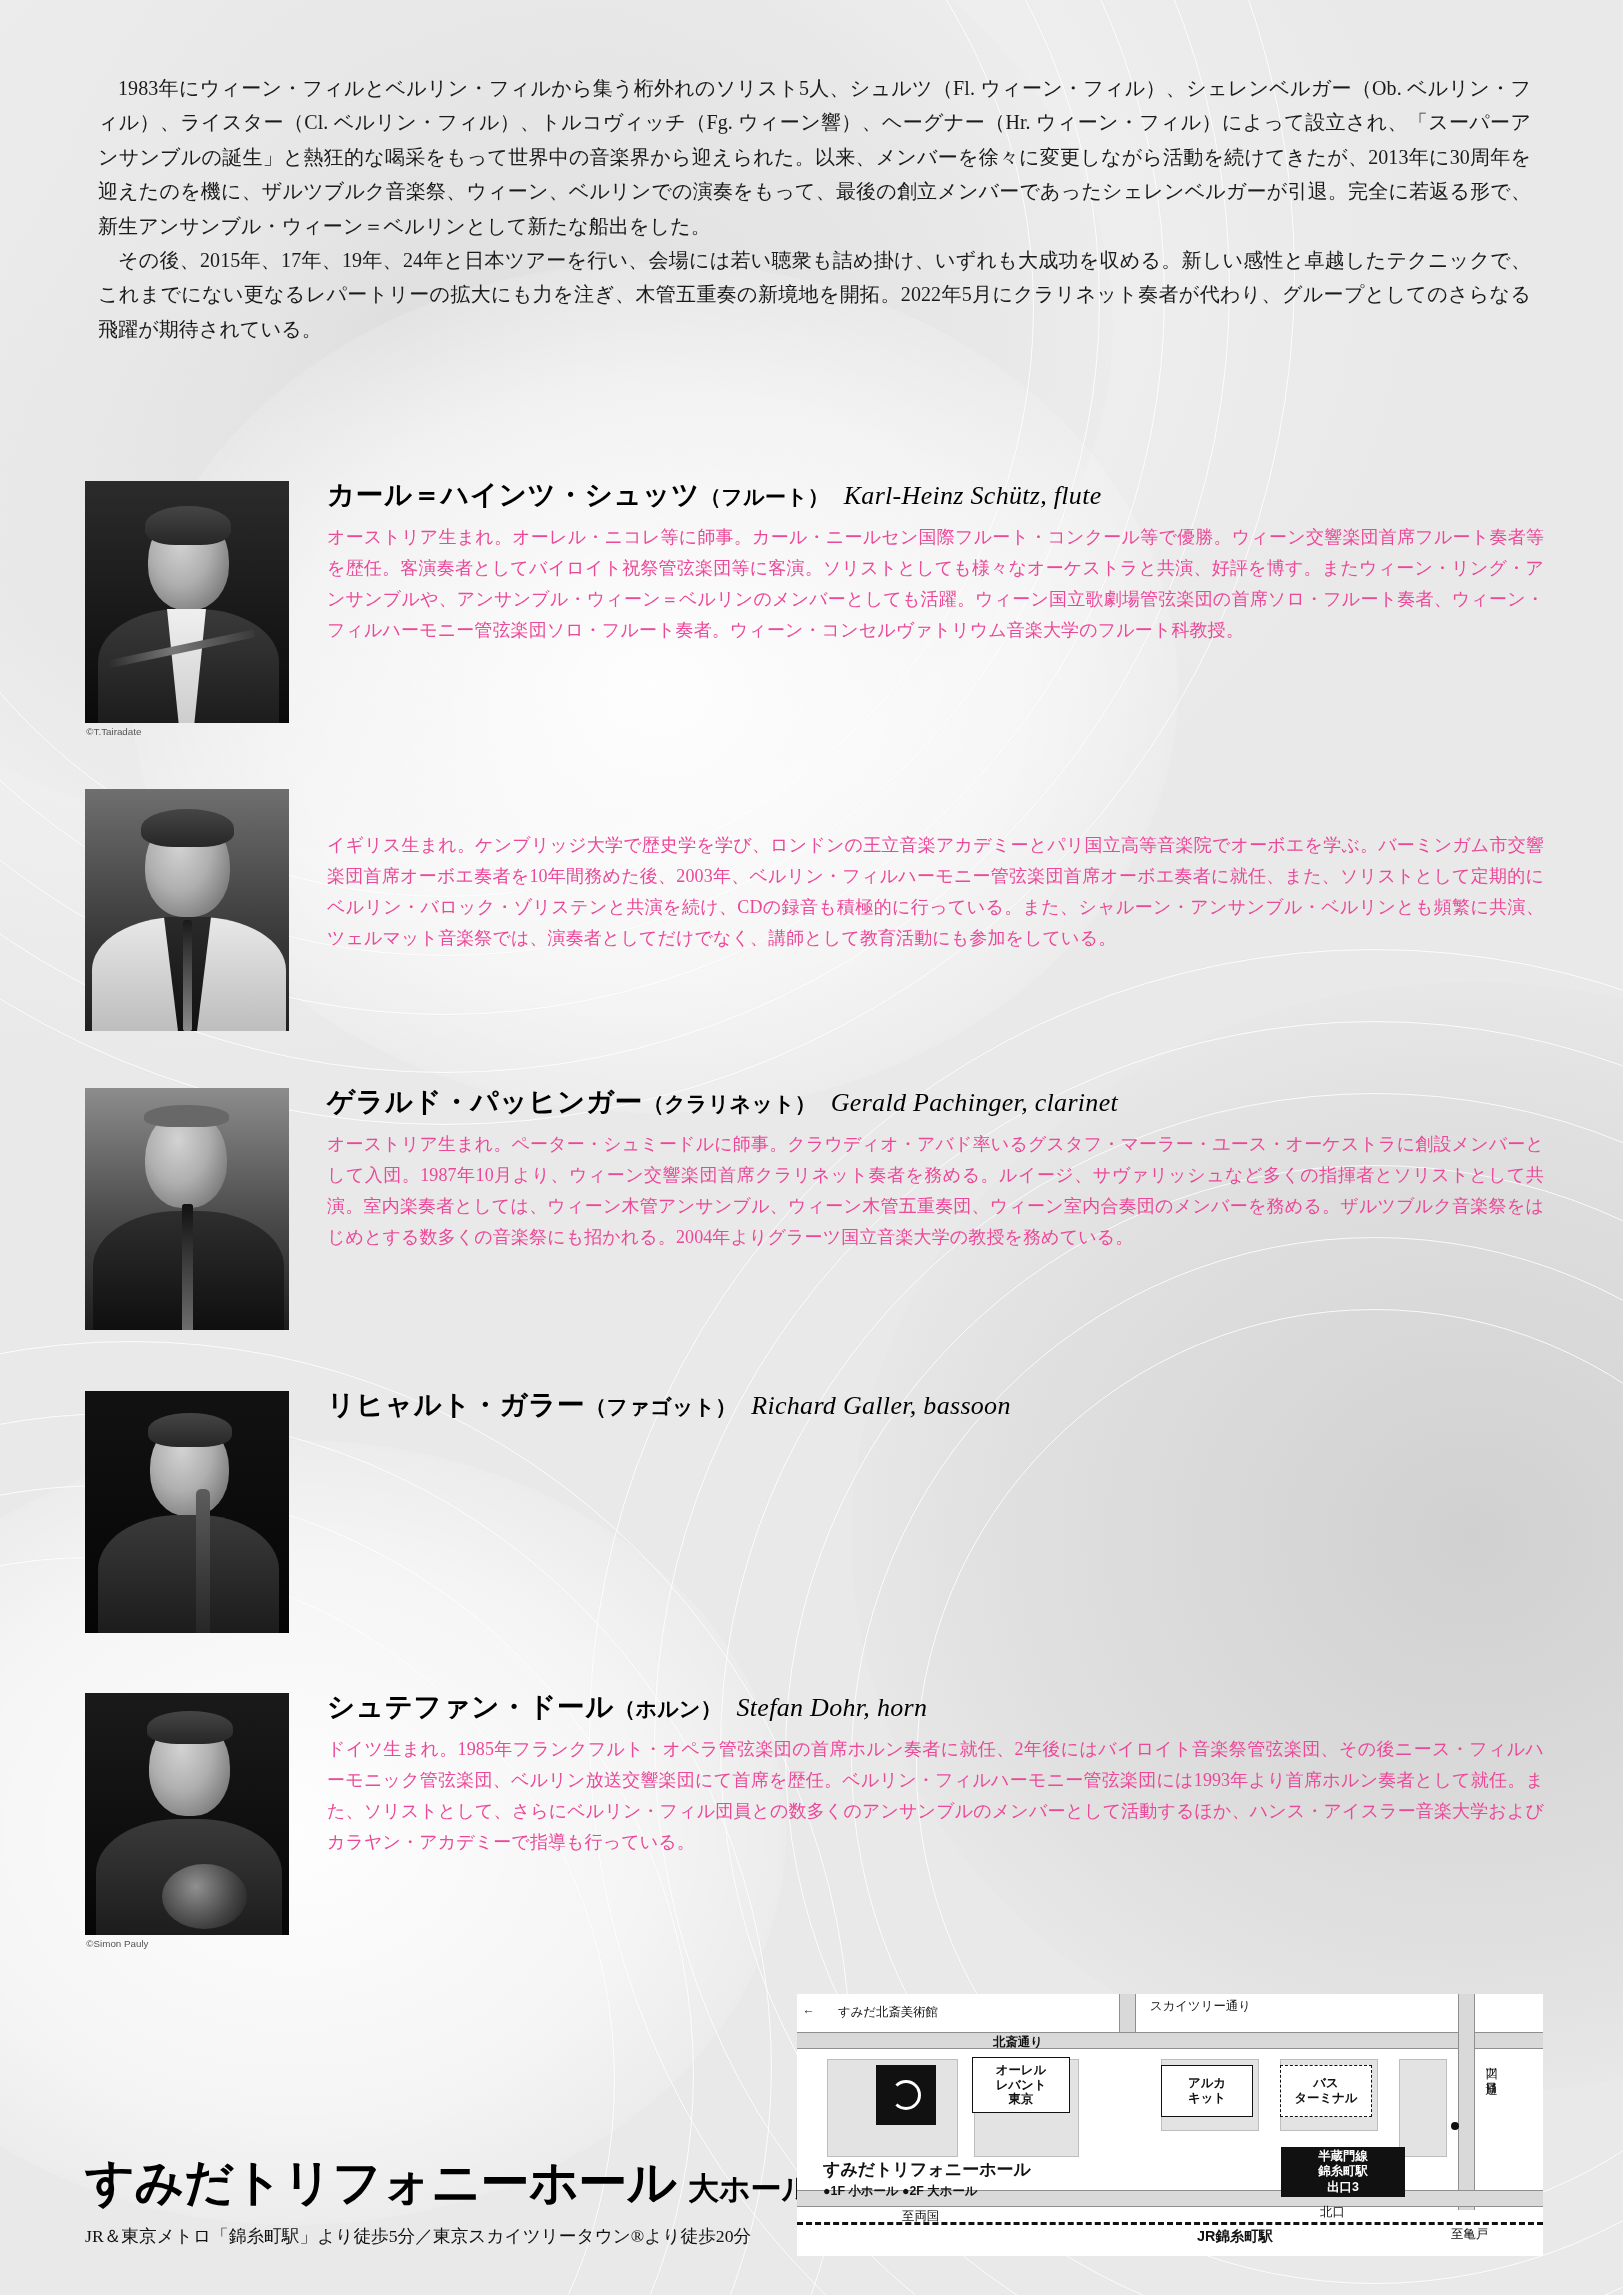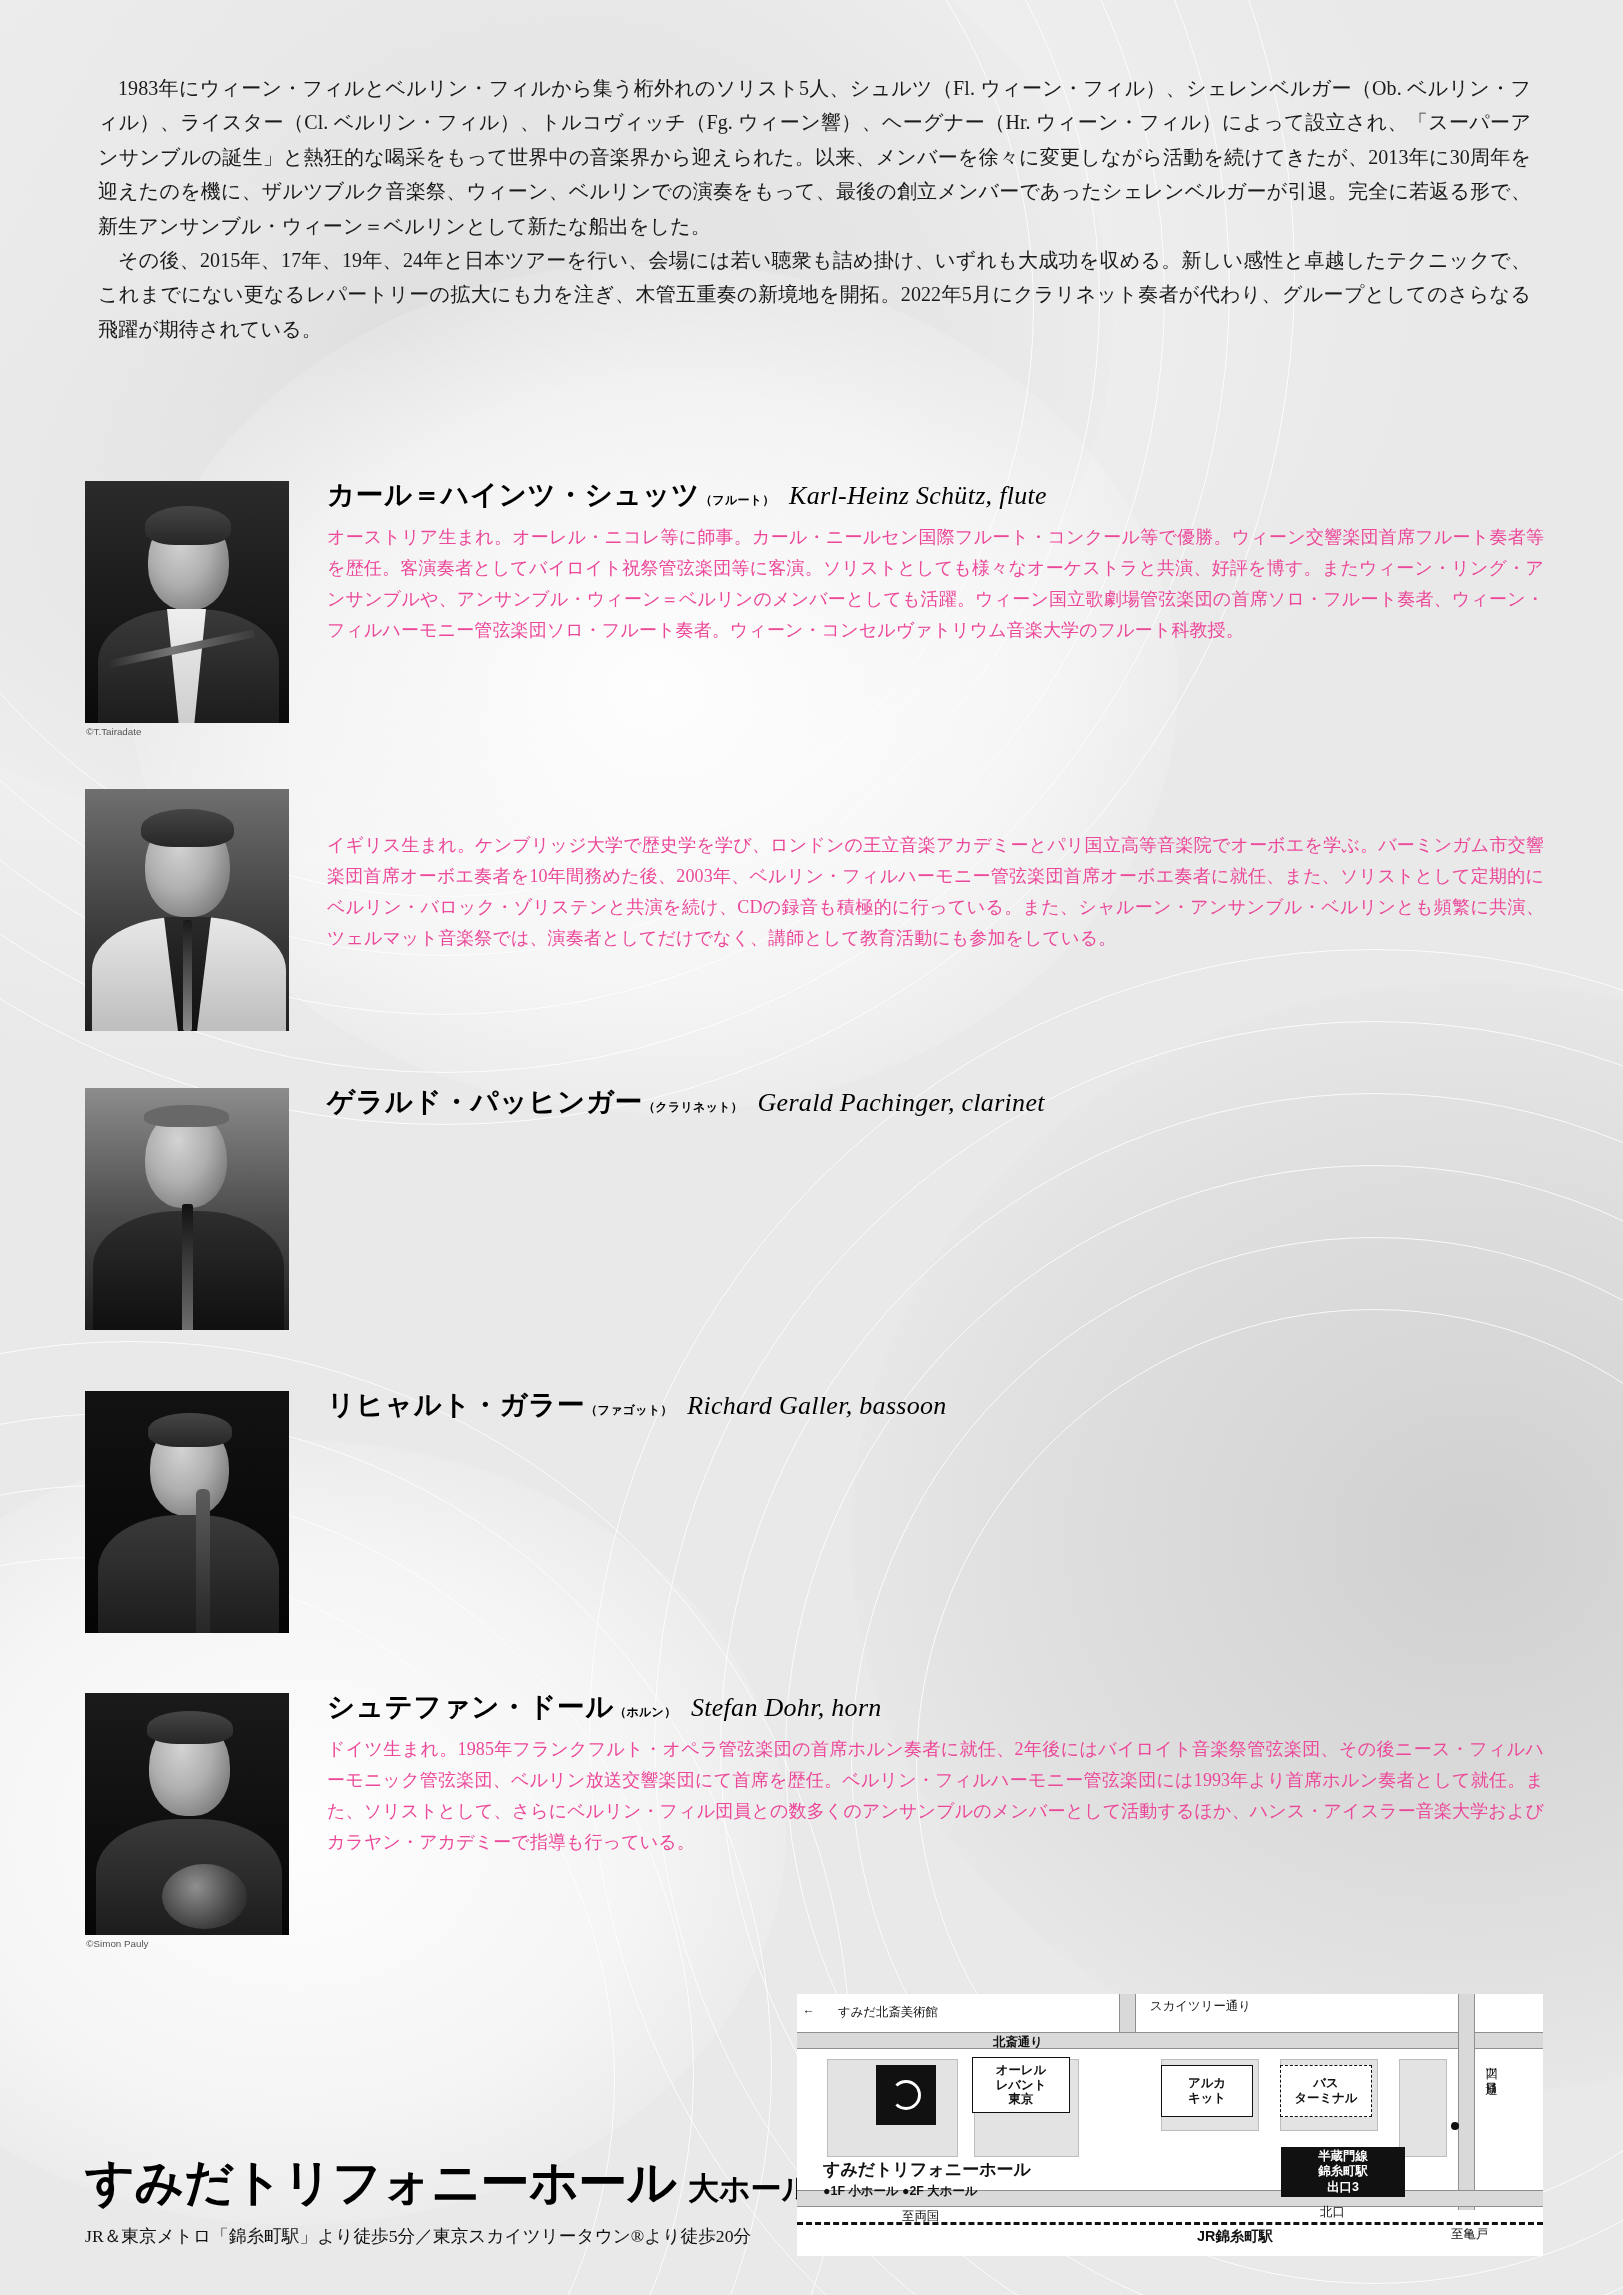--- a/index.html
+++ b/index.html
@@ -87,21 +87,21 @@
   }
   .m-name-jp {
     font-family:"Liberation Serif", serif;
     font-size:27.5px;
     font-weight:bold;
     color:#000;
     letter-spacing:0.7px;
   }
   .m-inst-jp {
     font-family:"Liberation Serif", serif;
-    font-size:12px;
+    font-size:21px;
     font-weight:bold;
     color:#000;
     letter-spacing:0.3px;
   }
   .m-name-en {
     font-family:"Liberation Serif", serif;
     font-style:italic;
     font-size:26px;
     color:#000;
     margin-left:14.4px;
@@ -330,20 +330,21 @@
           <div class="p-hair" style="left:59px; top:17px; width:85px; height:22px; background:#6d6761;"></div>
           <div class="p-body" style="left:7.9px; top:123px; width:191px; height:123px; background:linear-gradient(180deg,#2e2e2e 0%,#0e0e0e 100%);"></div>
           <div class="p-instr" style="left:97px; top:116px; width:10.5px; height:128px; background:linear-gradient(180deg,#111,#6f6f6f);"></div>
         </div>
       </div>
     </div>
     <div class="credit" style="top:245px;"></div>
     <div class="m-head">
       <span class="m-name-jp">ゲラルド・パッヒンガー</span><span class="m-inst-jp">（クラリネット）</span><span class="m-name-en">Gerald Pachinger, clarinet</span>
     </div>
+    <div class="m-bio">オーストリア生まれ。ペーター・シュミードルに師事。クラウディオ・アバド率いるグスタフ・マーラー・ユース・オーケストラに創設メンバーとして入団。1987年10月より、ウィーン交響楽団首席クラリネット奏者を務める。ルイージ、サヴァリッシュなど多くの指揮者とソリストとして共演。室内楽奏者としては、ウィーン木管アンサンブル、ウィーン木管五重奏団、ウィーン室内合奏団のメンバーを務める。ザルツブルク音楽祭をはじめとする数多くの音楽祭にも招かれる。2004年よりグラーツ国立音楽大学の教授を務めている。</div>
   </div>
 
   <div class="member" style="top:1391px; height:262px;">
     <div class="photo" style="height:242px;">
       <div class="imgbox">
         <div class="portrait">
           <div class="p-bg" style="background:linear-gradient(180deg,#121212 0%,#050505 100%);"></div>
           <div class="p-head" style="left:65px; top:29px; width:79px; height:96px;"></div>
           <div class="p-hair" style="left:63px; top:22px; width:84px; height:34px;"></div>
           <div class="p-body" style="left:13px; top:124px; width:181px; height:122px;"></div>

